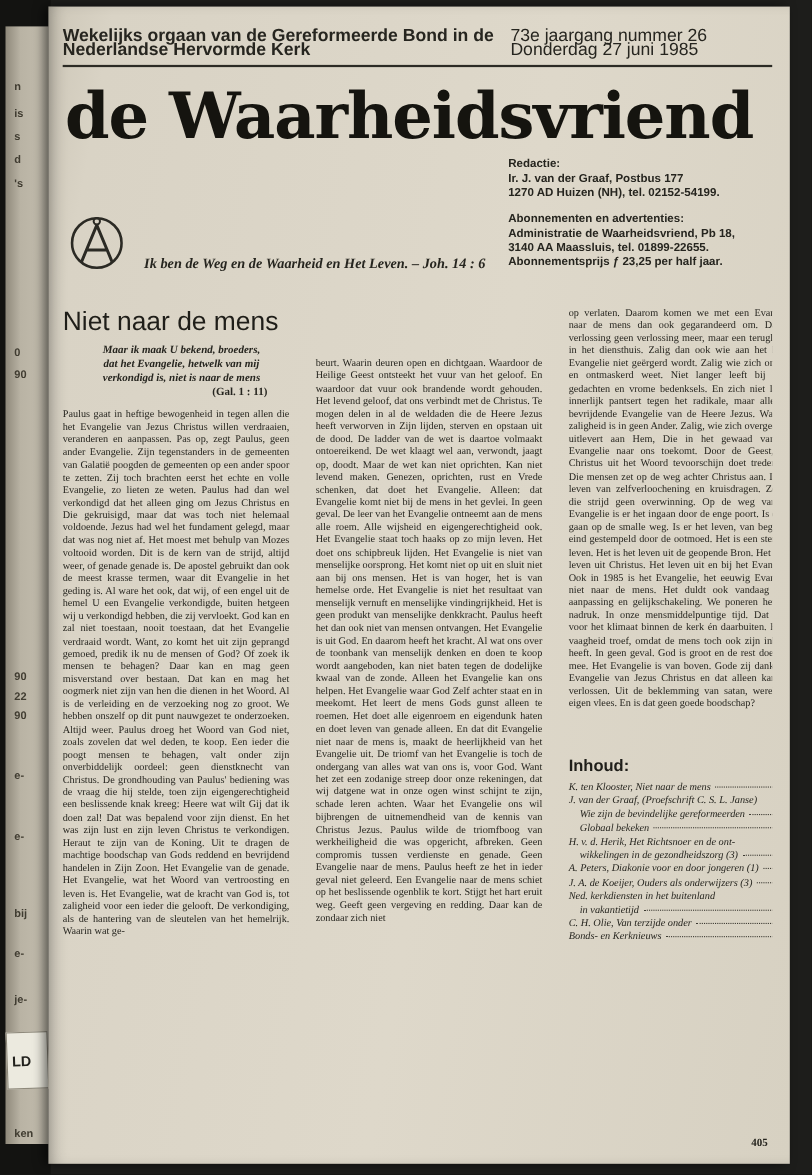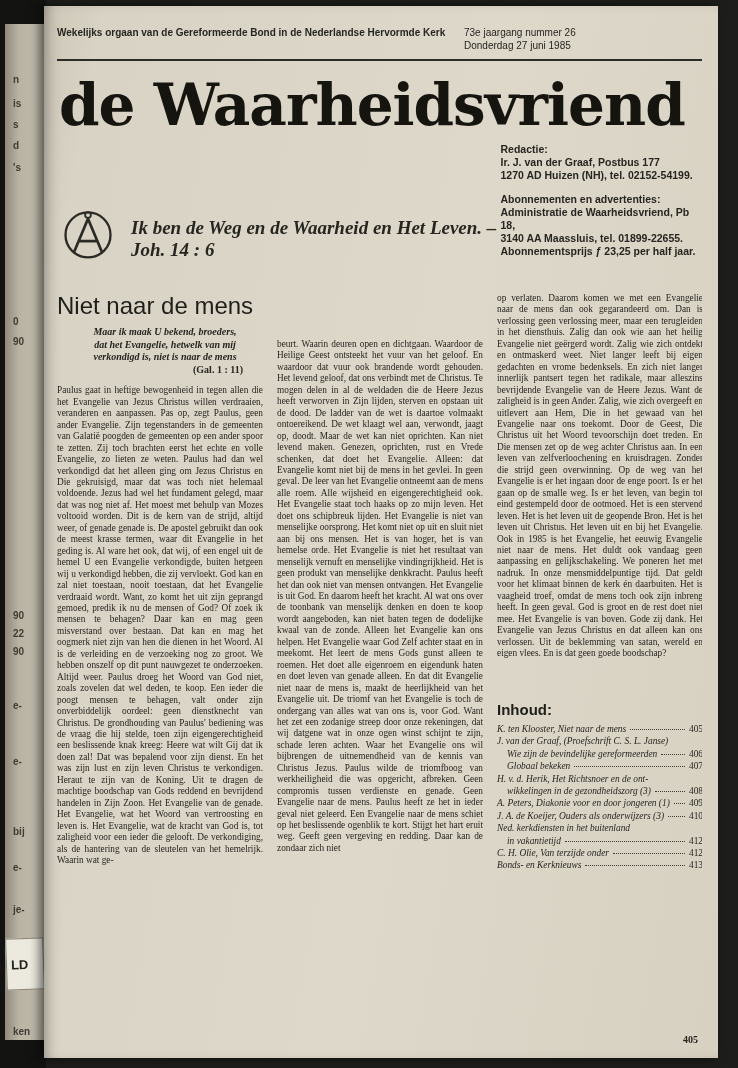--- a/index.html
+++ b/index.html
@@ -15,35 +15,35 @@
          border:1px solid #8f8a7c;transform:rotate(-2deg);
          display:flex;align-items:center;font-family:"Liberation Sans",sans-serif;
          font-weight:bold;font-size:13px;color:#22211d;padding-left:4px;box-sizing:border-box;}
   
   .page{position:absolute;left:44px;top:6px;width:674px;height:1052px;box-sizing:border-box;
         padding:20px 16px 0 13px;overflow:hidden;
         background:linear-gradient(100deg,#cdc7b8 0%,#d9d3c5 7%,#ded8ca 55%,#d7d1c2 100%);
         box-shadow:inset 10px 0 16px -10px rgba(0,0,0,.45), -4px 0 10px rgba(0,0,0,.6);}
   
   .hdr{display:flex;justify-content:space-between;align-items:flex-start;
-       font-family:"Liberation Sans",sans-serif;font-size:10px;line-height:13px;}
+       font-family:"Liberation Sans",sans-serif;font-size:16px;line-height:13px;}
   .hdr-left{font-weight:bold;max-width:400px;}
   .hdr-right{width:238px;}
   .rule{border:none;border-top:2px solid #2c2b25;margin:7px 0 0 0;}
   
   .masthead{font-family:"DejaVu Serif",serif;font-weight:bold;font-size:58px;
             letter-spacing:-1px;color:#15140f;margin:10px 0 2px 2px;white-space:nowrap;}
   .masthead-sub{display:flex;justify-content:space-between;margin-top:4px;}
   .brand{display:flex;align-items:flex-end;gap:16px;padding:12px 0 4px 4px;}
   .logo{flex:0 0 auto;}
-  .motto{font-style:italic;font-weight:bold;font-size:19px;padding-bottom:4px;}
+  .motto{font-style:italic;font-weight:bold;font-size:13px;padding-bottom:4px;}
   .contact{width:240px;font-family:"Liberation Sans",sans-serif;font-size:10.5px;line-height:13px;font-weight:bold;}
   .contact .grp{margin-bottom:11px;}
   
-  .cols{display:flex;gap:14px;margin-top:24px;height:760px;overflow:hidden;}
+  .cols{display:flex;gap:24px;margin-top:24px;height:760px;overflow:hidden;}
   .col{width:206px;flex:0 0 auto;font-size:9.3px;line-height:11.45px;text-align:justify;}
   .col2{padding-top:46px;}
   .art-title{font-family:"Liberation Sans",sans-serif;font-weight:400;font-size:24px;
              color:#1f1e19;margin:0 0 7px 0;text-align:left;line-height:26px;}
   .epigraph{font-style:italic;font-weight:bold;font-size:10px;line-height:12.6px;
             text-align:center;margin:0 4px 9px 14px;}
   .epigraph .ref{text-align:right;padding-right:16px;font-style:normal;font-weight:bold;}
   
   .inhoud{margin-top:44px;text-align:left;}
   .inhoud-title{font-family:"Liberation Sans",sans-serif;font-weight:bold;font-size:15px;

